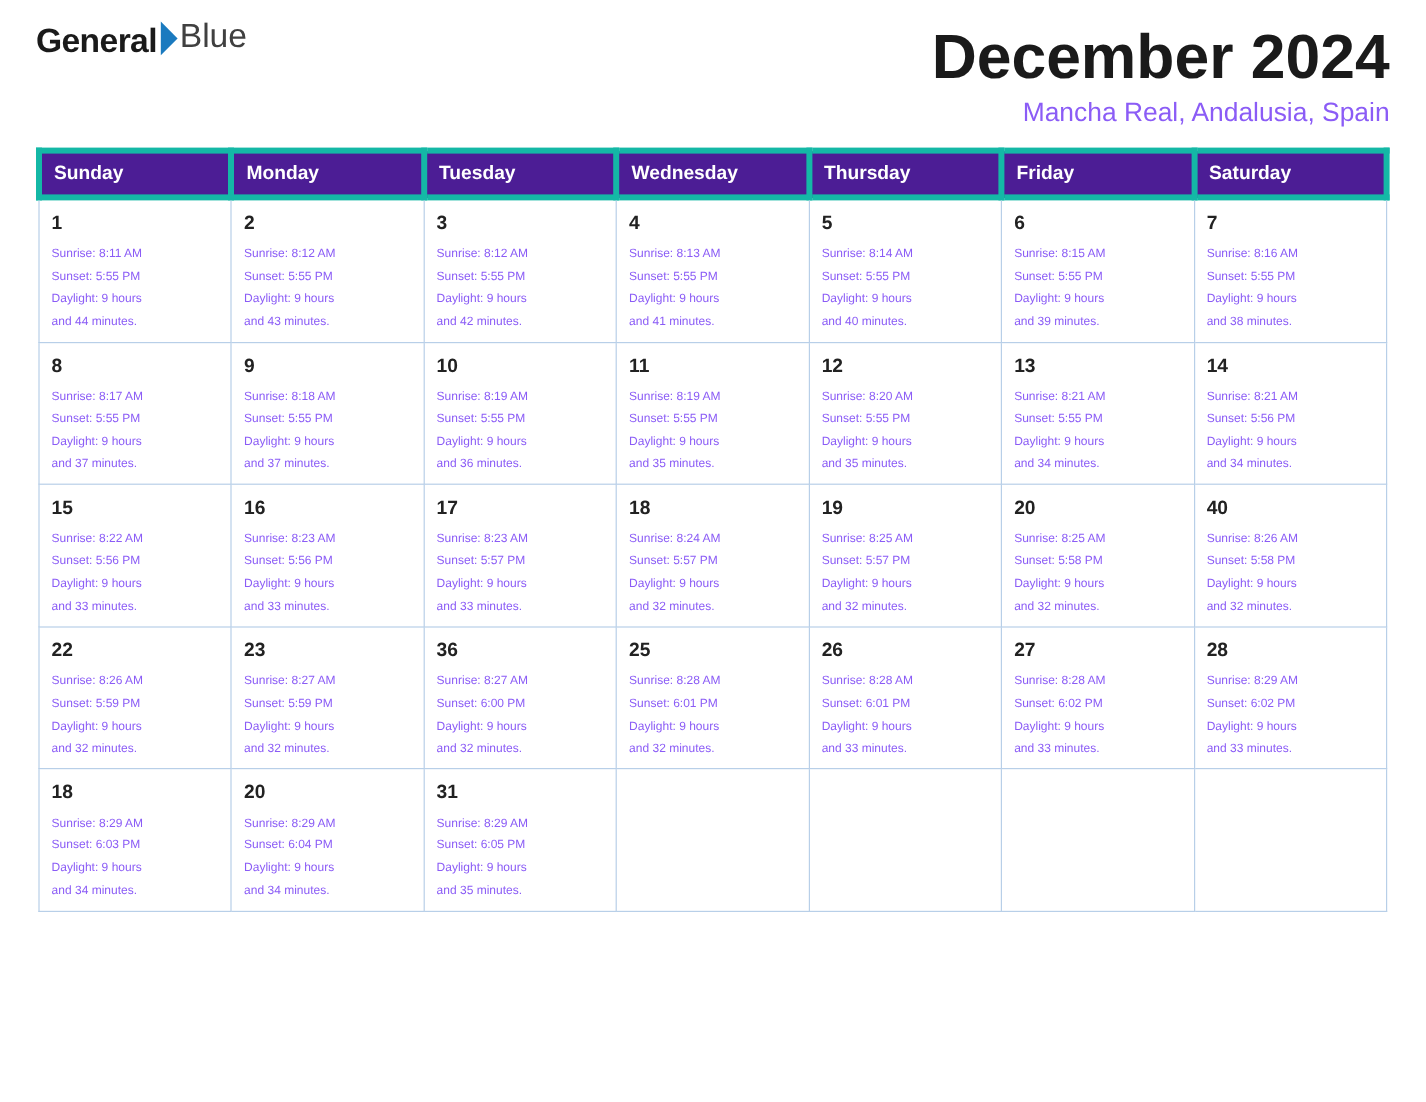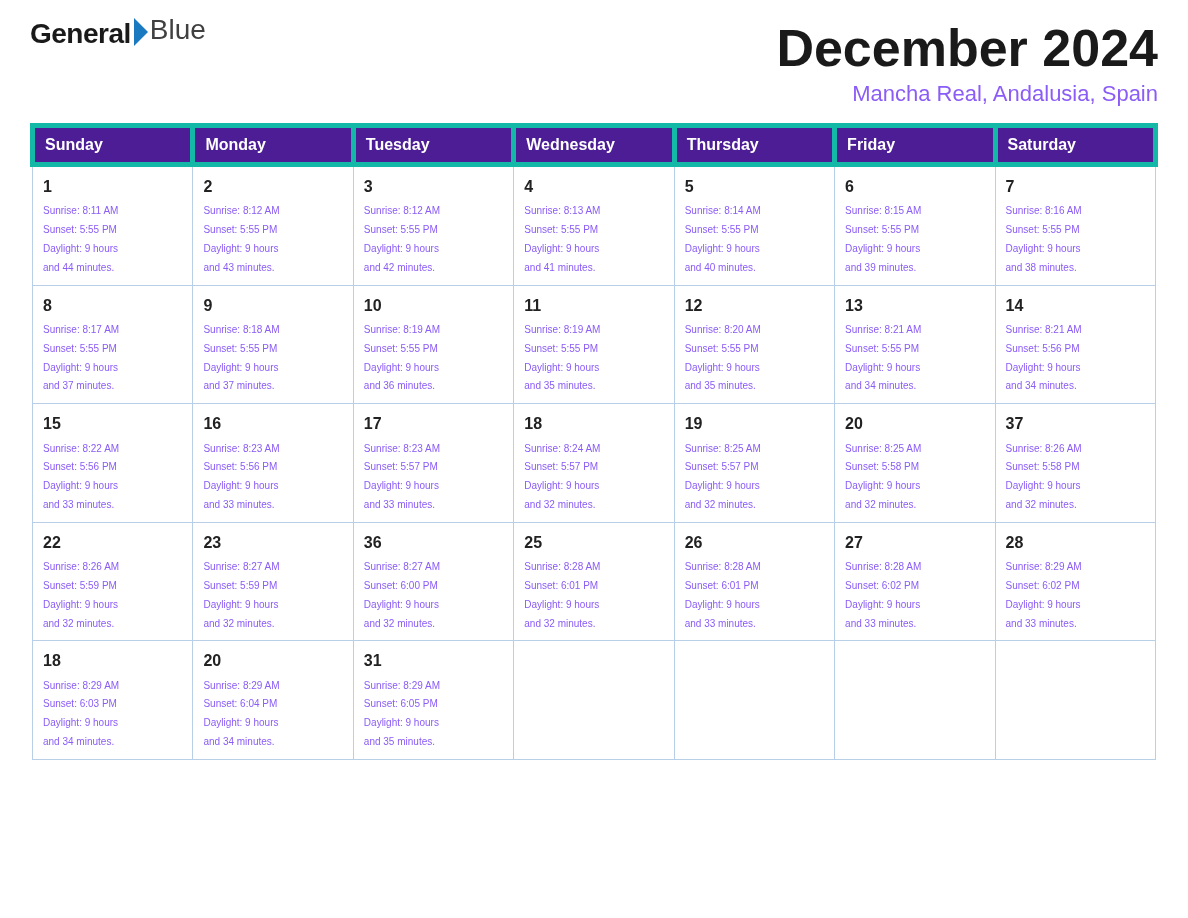--- a/index.html
+++ b/index.html
@@ -227,21 +227,21 @@
       </td>
         <td>
         <span class="day-number">19</span>
         <span class="day-info">Sunrise: 8:25 AM<br>Sunset: 5:57 PM<br>Daylight: 9 hours<br>and 32 minutes.</span>
       </td>
         <td>
         <span class="day-number">20</span>
         <span class="day-info">Sunrise: 8:25 AM<br>Sunset: 5:58 PM<br>Daylight: 9 hours<br>and 32 minutes.</span>
       </td>
         <td>
-        <span class="day-number">37</span>
+        <span class="day-number">40</span>
         <span class="day-info">Sunrise: 8:26 AM<br>Sunset: 5:58 PM<br>Daylight: 9 hours<br>and 32 minutes.</span>
       </td>
       </tr>
       <tr>
         <td>
         <span class="day-number">22</span>
         <span class="day-info">Sunrise: 8:26 AM<br>Sunset: 5:59 PM<br>Daylight: 9 hours<br>and 32 minutes.</span>
       </td>
         <td>
         <span class="day-number">23</span>

